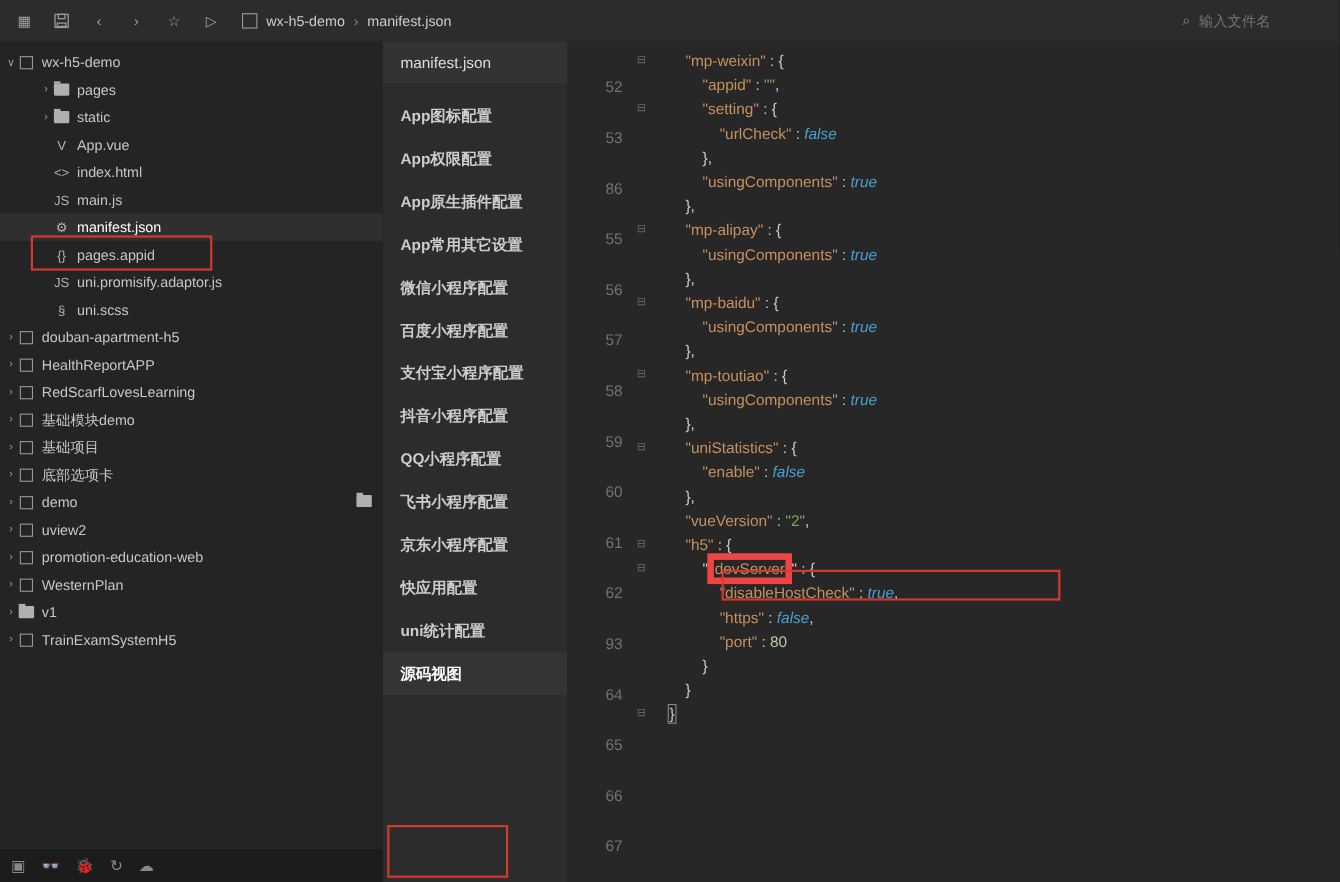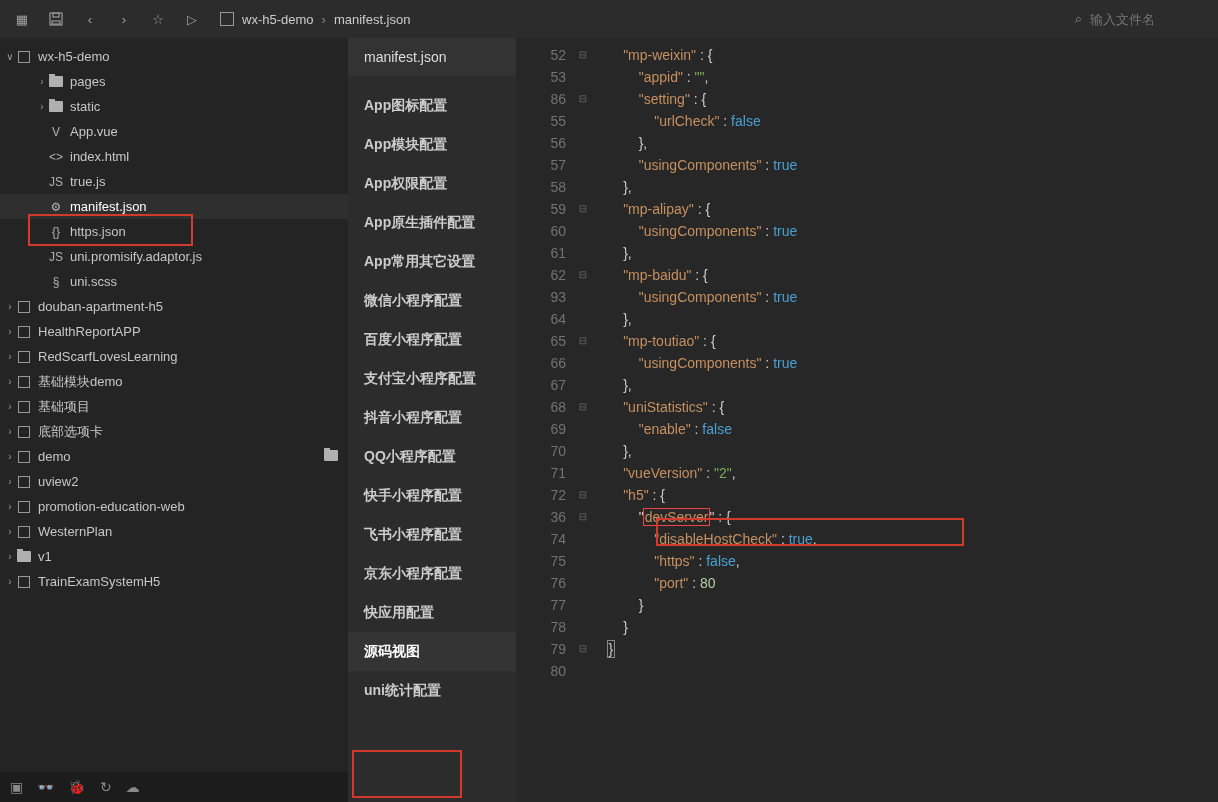--- a/index.html
+++ b/index.html
@@ -23,31 +23,31 @@
 .red-box { position: absolute; border: 2px solid #d23a2d; pointer-events: none; }
 .statusbar { height: 30px; background: #1c1c1c; display: flex; align-items: center; gap: 14px; padding: 0 10px; color: #888; font-size: 14px;}
 .statusbar .sicon { cursor: pointer; }
 .panel { width: 168px; background: #2c2c2c; display: flex; flex-direction: column; position: relative; }
 .panel-title { height: 38px; display: flex; align-items: center; padding-left: 16px; font-size: 14px; color: #ddd; background: #333333; }
 .panel-items { flex: 1; overflow: auto; padding-top: 10px; }
 .panel-item { height: 39px; display: flex; align-items: center; padding-left: 16px; color: #ccc; font-weight: bold; font-size: 14px; cursor: pointer; white-space: nowrap; }
 .panel-item.active { color: #fff; background: #343434; }
 .editor { flex: 1; background: #272727; display: flex; min-width: 0; position: relative; font-family: Consolas, "Courier New", monospace; font-size: 14px; }
 .gutter { width: 58px; text-align: right; color: #737373; padding-top: 6px; line-height: 22px; user-select: none; }
-.gutter div { padding-right: 8px; height: 22px; }
+.gutter div { padding-right: 8px; height: 22px; margin-top: 24px; }
 .fold-col { width: 18px; padding-top: 6px; color: #666; line-height: 22px; font-size: 10px; text-align: center; }
 .fold-col div { height: 22px; }
 .code { flex: 1; padding-top: 6px; line-height: 22px; white-space: pre; }
 .code div { height: 22px; }
 .tk-key { color: #c69060; }
 .tk-punc { color: #cccccc; }
 .tk-str { color: #7aad59; }
-.tk-bool { color: #4aa0d0; }
+.tk-bool { color: #4aa0d0; font-style: italic; }
 .tk-num { color: #b5cea8; }
-.hl-word { border: 1px solid #ef4444; padding: 0 1px; margin: -1px; }
+.hl-word { border: 6px solid #ef4444; padding: 0 1px; margin: -1px; }
 .sidebar-wrap { position: relative; }
 </style>
 </head>
 <body>
 
 <div class="topbar">
   <div class="icon-btn">▦</div>
   <div class="icon-btn">
       <svg width="14" height="14" viewBox="0 0 14 14" fill="none" stroke="#999" stroke-width="1.2">
         <rect x="1" y="1" width="12" height="12"></rect>
@@ -101,31 +101,31 @@
           <span>App.vue</span>
         </div>
         <div class="tree-row" style="padding-left: 36px;">
           <span class="chev"></span>
           <span class="icon16">&lt;&gt;</span>
           <span>index.html</span>
         </div>
         <div class="tree-row" style="padding-left: 36px;">
           <span class="chev"></span>
           <span class="icon16">JS</span>
-          <span>true.js</span>
+          <span>main.js</span>
         </div>
         <div class="tree-row active" style="padding-left: 36px;">
           <span class="chev"></span>
           <span class="icon16">⚙</span>
           <span>manifest.json</span>
         </div>
         <div class="tree-row" style="padding-left: 36px;">
           <span class="chev"></span>
           <span class="icon16">{}</span>
-          <span>https.json</span>
+          <span>pages.appid</span>
         </div>
         <div class="tree-row" style="padding-left: 36px;">
           <span class="chev"></span>
           <span class="icon16">JS</span>
           <span>uni.promisify.adaptor.js</span>
         </div>
         <div class="tree-row" style="padding-left: 36px;">
           <span class="chev"></span>
           <span class="icon16">§</span>
           <span>uni.scss</span>
@@ -223,35 +223,33 @@
       <span class="sicon">↻</span>
       <span class="sicon">☁</span>
     </div>
     <div class="red-box" style="left:28px; top:176px; width:165px; height:32px;"></div>
   </div>
 
   <div class="panel">
     <div class="panel-title">manifest.json</div>
     <div class="panel-items" id="panel-items">
         <div class="panel-item">App图标配置</div>
-        <div class="panel-item">App模块配置</div>
         <div class="panel-item">App权限配置</div>
         <div class="panel-item">App原生插件配置</div>
         <div class="panel-item">App常用其它设置</div>
         <div class="panel-item">微信小程序配置</div>
         <div class="panel-item">百度小程序配置</div>
         <div class="panel-item">支付宝小程序配置</div>
         <div class="panel-item">抖音小程序配置</div>
         <div class="panel-item">QQ小程序配置</div>
-        <div class="panel-item">快手小程序配置</div>
         <div class="panel-item">飞书小程序配置</div>
         <div class="panel-item">京东小程序配置</div>
         <div class="panel-item">快应用配置</div>
+        <div class="panel-item">uni统计配置</div>
         <div class="panel-item active">源码视图</div>
-        <div class="panel-item">uni统计配置</div>
       </div>
     <div class="red-box" style="left:4px; bottom:4px; width:110px; height:48px;"></div>
   </div>
 
   <div class="editor">
     <div class="gutter" id="gutter">
         <div>52</div>
         <div>53</div>
         <div>86</div>
         <div>55</div>

